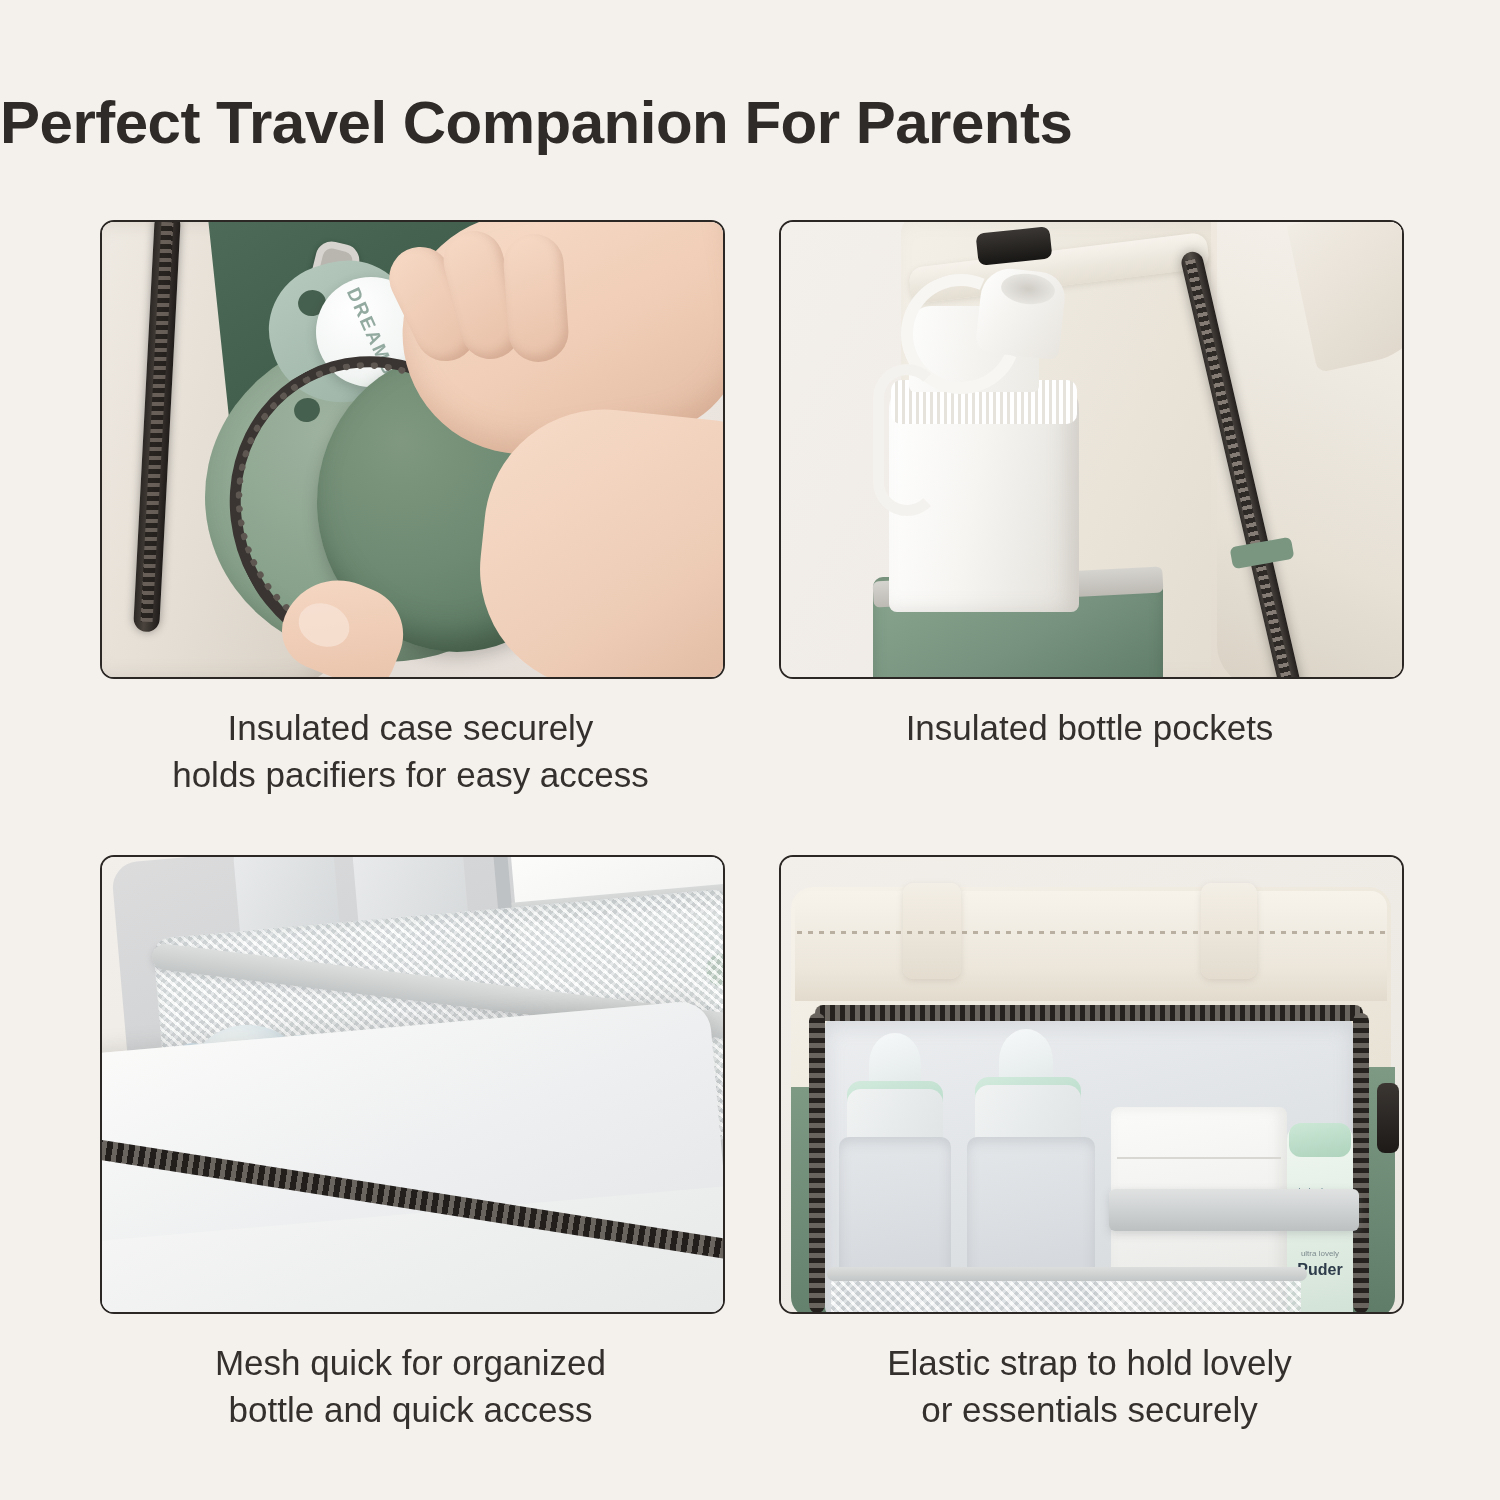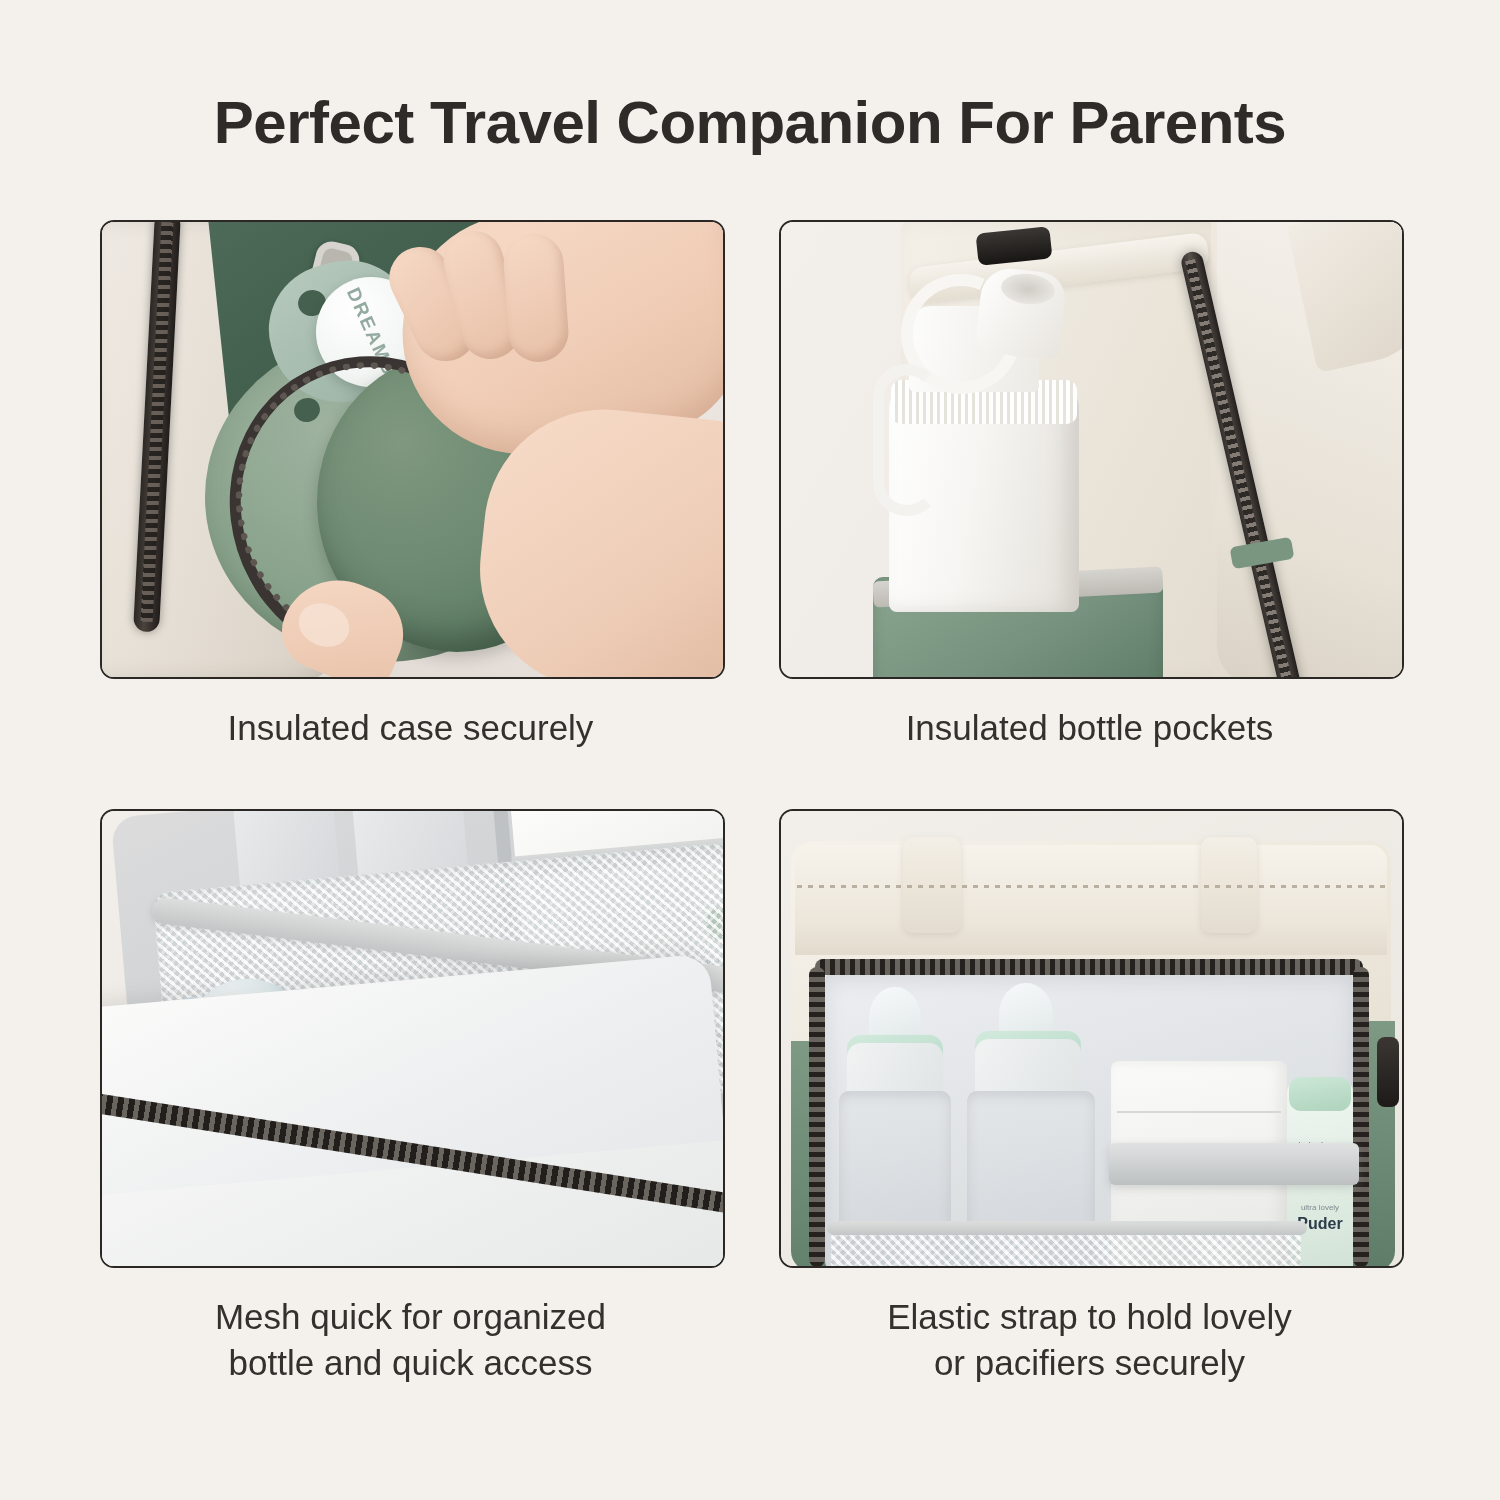--- a/index.html
+++ b/index.html
@@ -19,21 +19,20 @@
     height: 1500px;
     background: #f4f0ec;
   }
 
   
   .title {
     position: absolute;
     left: 0;
     top: 88px;
     width: 1500px;
-    text-align: center;
     font-size: 60px;
     font-weight: 700;
     letter-spacing: -0.5px;
     color: #2e2b28;
     font-family: "Liberation Sans", sans-serif;
   }
 
   
   .grid {
     position: absolute;
@@ -623,20 +622,21 @@
           <div class="ph p1-hand-top"></div>
           <div class="ph p1-finger-1"></div>
           <div class="ph p1-finger-2"></div>
           <div class="ph p1-finger-3"></div>
           <div class="ph p1-hand-bottom"></div>
           <div class="ph p1-thumb"></div>
           <div class="ph p1-nail"></div>
         </div>
         <div class="caption">
           <div>Insulated case securely</div>
+          <div>holds pacifiers for easy access</div>
         </div>
       </div>
 
       <div class="cell">
         <div class="panel">
           <div class="p2-bg ph"></div>
           <div class="ph p2-bag-main"></div>
           <div class="ph p2-bag-right"></div>
           <div class="ph p2-bag-far"></div>
           <div class="ph p2-strap"></div>
@@ -729,19 +729,19 @@
           <div class="ph p4-puder-koala"></div>
           <div class="ph p4-puder-sub">ultra lovely</div>
           <div class="ph p4-puder-name">Puder</div>
           <div class="ph p4-strap"></div>
           <div class="ph p4-mesh-bottom"></div>
           <div class="ph p4-mesh-band2"></div>
           <div class="ph p4-tab-right"></div>
         </div>
         <div class="caption">
           <div>Elastic strap to hold lovely</div>
-          <div>or pacifiers securely</div>
+          <div>or essentials securely</div>
         </div>
       </div>
     </div>
 
   </div>
 </div>
 
 </body></html>

